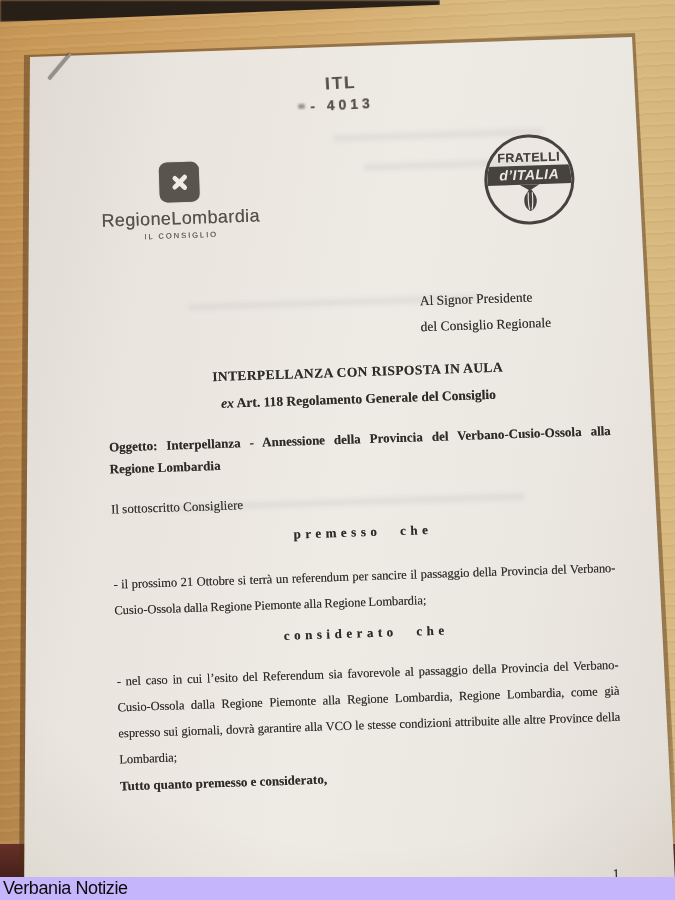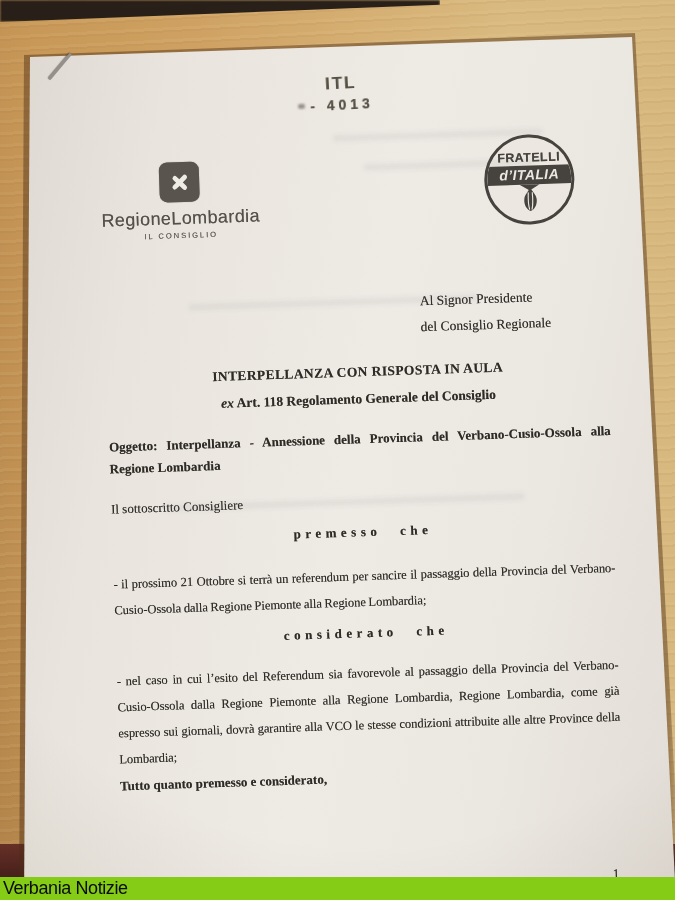--- a/index.html
+++ b/index.html
@@ -78,21 +78,21 @@
   .para2{margin-top:19px;}
   .closing{margin-top:6px;font-weight:bold;font-size:13px;}
   .page-number{position:absolute;right:44px;bottom:-4px;font-size:13px;color:#2e2b27;}
   
   .ghost{position:absolute;background:rgba(115,112,125,.09);filter:blur(2px);border-radius:2px;}
   .g1{left:300px;top:88px;width:210px;height:7px;}
   .g2{left:330px;top:118px;width:170px;height:7px;}
   .g3{left:150px;top:252px;width:290px;height:7px;}
   .g4{left:120px;top:452px;width:360px;height:7px;}
   
-  .caption-bar{position:absolute;left:0;right:0;bottom:0;height:23px;background:#84cc16;
+  .caption-bar{position:absolute;left:0;right:0;bottom:0;height:23px;background:#c4b5fd;
     z-index:20;display:flex;align-items:center;}
   .caption-text{font-family:"Liberation Sans",sans-serif;font-size:18px;color:#0b0b0b;
     line-height:23px;padding-left:3px;letter-spacing:-.4px;transform:scaleY(1.05);}
 </style>
 </head>
 <body>
 
 <div class="scene">
 
   <div class="desk"></div>

